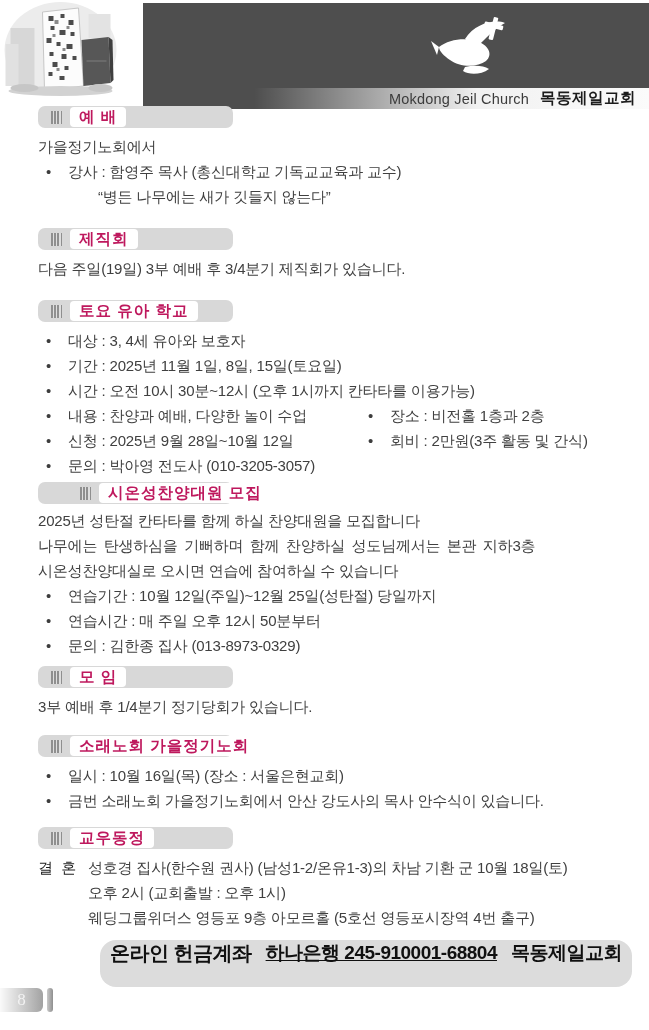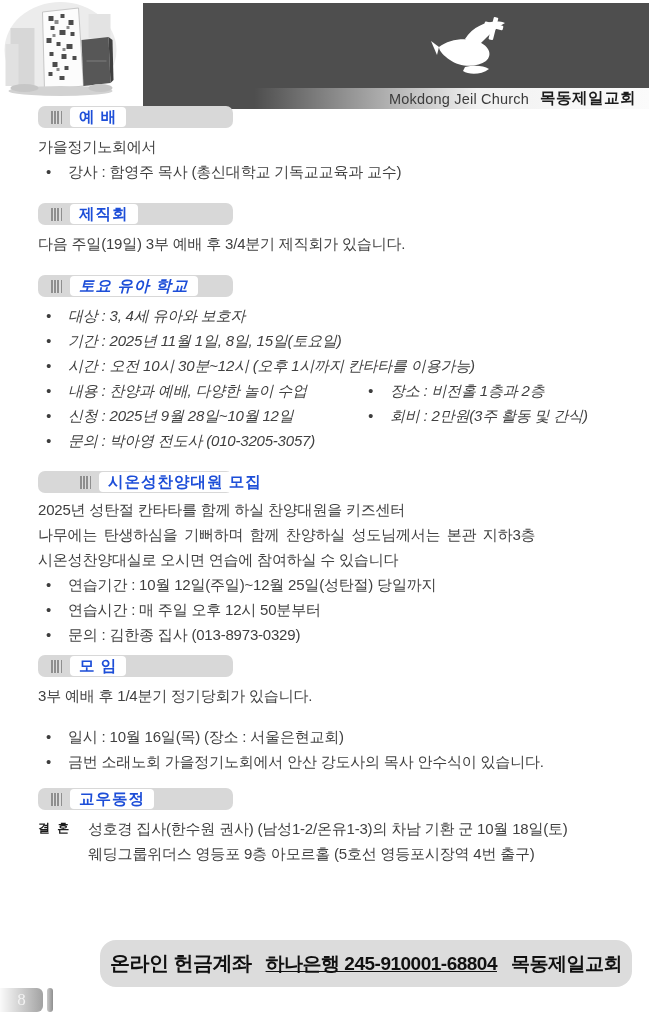--- a/index.html
+++ b/index.html
@@ -32,40 +32,40 @@
     display:flex;align-items:center;gap:8px;padding-left:13px;box-sizing:border-box;
     margin-bottom:6px;
   }
   .stripe-ic{
     width:11px;height:13px;
     background:repeating-linear-gradient(90deg,#8f8f8f 0 1.6px,#dedede 1.6px 3.2px);
     flex:0 0 auto;
   }
   .badge-label{
     background:#fff;border-radius:4px;padding:0 9px;height:20px;line-height:20px;
-    font-size:15.5px;font-weight:bold;color:#1d4ed8;letter-spacing:1px;white-space:nowrap;
+    font-size:15.5px;font-weight:bold;color:#be185d;letter-spacing:1px;white-space:nowrap;
   }
   .ln{font-size:15px;line-height:25px;letter-spacing:-0.2px;white-space:nowrap;}
   .li{display:flex;line-height:25px;font-size:15px;letter-spacing:-0.2px;white-space:nowrap;}
   .dot{width:10px;flex:0 0 auto;margin-left:8px;margin-right:12px;color:#3d3d3d;}
   .li-row{display:flex;}
   .li-left{width:322px;flex:0 0 auto;}
   .quote{padding-left:60px;}
   .spread{word-spacing:2.5px;}
   .news-row{display:flex;}
-  .news-label{font-weight:bold;color:#1a1a1a;width:50px;flex:0 0 auto;line-height:25px;font-size:12px;letter-spacing:2px;}
-  
-  .mb19{margin-bottom:19px;} .mb10{margin-bottom:18px;font-style:italic;} .mb8{margin-bottom:8px;}
+  .news-label{font-weight:normal;color:#1a1a1a;width:50px;flex:0 0 auto;line-height:25px;font-size:15px;letter-spacing:2px;}
+  
+  .mb19{margin-bottom:19px;} .mb10{margin-bottom:4px;} .mb8{margin-bottom:8px;}
   .mb16{margin-bottom:16px;} .mb14{margin-bottom:14px;}
   .badge-tight{margin-bottom:4px;padding-left:42px;}
   
   .account-pill{
     position:absolute;top:940px;left:100px;width:532px;height:47px;
     background:#dcdcdc;border-radius:16px;
-    display:flex;align-items:center;justify-content:center;gap:14px;
+    display:flex;justify-content:center;gap:14px;
     color:#101010;white-space:nowrap;
   }
   .acc-title{font-size:20px;font-weight:bold;letter-spacing:-0.5px;}
   .acc-num{font-size:19px;font-weight:bold;letter-spacing:-0.5px;text-decoration:underline;}
   .acc-holder{font-size:19px;font-weight:bold;letter-spacing:-0.5px;}
   .page-pill{
     position:absolute;top:988px;left:0;width:43px;height:24px;
     background:linear-gradient(90deg,#fafafa,#dcdcdc 35%,#a2a2a2);
     border-radius:0 6px 6px 0;
     display:flex;align-items:center;justify-content:center;
@@ -146,20 +146,21 @@
     <div class="section mb19">
       <div class="badge">
         <span class="stripe-ic"></span>
         <span class="badge-label">예 배</span>
       </div>
       <div class="ln">가을정기노회에서</div>
       <div class="li">
         <span class="dot">•</span>
         <span>강사 : 함영주 목사 (총신대학교 기독교교육과 교수)</span>
       </div>
+      <div class="ln quote">“병든 나무에는 새가 깃들지 않는다”</div>
     </div>
 
     <div class="section mb19">
       <div class="badge">
         <span class="stripe-ic"></span>
         <span class="badge-label">제직회</span>
       </div>
       <div class="ln">다음 주일(19일) 3부 예배 후 3/4분기 제직회가 있습니다.</div>
     </div>
 
@@ -204,21 +205,21 @@
         <span class="dot">•</span>
         <span>문의 : 박아영 전도사 (010-3205-3057)</span>
       </div>
     </div>
 
     <div class="section mb8">
       <div class="badge badge-tight">
         <span class="stripe-ic"></span>
         <span class="badge-label">시온성찬양대원 모집</span>
       </div>
-      <div class="ln">2025년 성탄절 칸타타를 함께 하실 찬양대원을 키즈센터</div>
+      <div class="ln">2025년 성탄절 칸타타를 함께 하실 찬양대원을 모집합니다</div>
       <div class="ln spread">나무에는 탄생하심을 기뻐하며 함께 찬양하실 성도님께서는 본관 지하3층</div>
       <div class="ln">시온성찬양대실로 오시면 연습에 참여하실 수 있습니다</div>
       <div class="li">
         <span class="dot">•</span>
         <span>연습기간 : 10월 12일(주일)~12월 25일(성탄절) 당일까지</span>
       </div>
       <div class="li">
         <span class="dot">•</span>
         <span>연습시간 : 매 주일 오후 12시 50분부터</span>
       </div>
@@ -230,39 +231,44 @@
 
     <div class="section mb16">
       <div class="badge">
         <span class="stripe-ic"></span>
         <span class="badge-label">모 임</span>
       </div>
       <div class="ln">3부 예배 후 1/4분기 정기당회가 있습니다.</div>
     </div>
 
     <div class="section mb14">
+      <div class="badge">
+        <span class="stripe-ic"></span>
+        <span class="badge-label">소래노회 가을정기노회</span>
+      </div>
       <div class="li">
         <span class="dot">•</span>
         <span>일시 : 10월 16일(목) (장소 : 서울은현교회)</span>
       </div>
       <div class="li">
         <span class="dot">•</span>
         <span>금번 소래노회 가을정기노회에서 안산 강도사의 목사 안수식이 있습니다.</span>
       </div>
     </div>
 
     <div class="section">
       <div class="badge">
         <span class="stripe-ic"></span>
         <span class="badge-label">교우동정</span>
       </div>
       <div class="news-row">
         <div class="news-label">결 혼</div>
         <div>
           <div class="ln">성호경 집사(한수원 권사) (남성1-2/온유1-3)의 차남 기환 군 10월 18일(토)</div>
+          <div class="ln">오후 2시 (교회출발 : 오후 1시)</div>
           <div class="ln">웨딩그룹위더스 영등포 9층 아모르홀 (5호선 영등포시장역 4번 출구)</div>
         </div>
       </div>
     </div>
 
   </div>
 
   <div class="account-pill">
     <span class="acc-title">온라인 헌금계좌</span>
     <span class="acc-num">하나은행 245-910001-68804</span>

